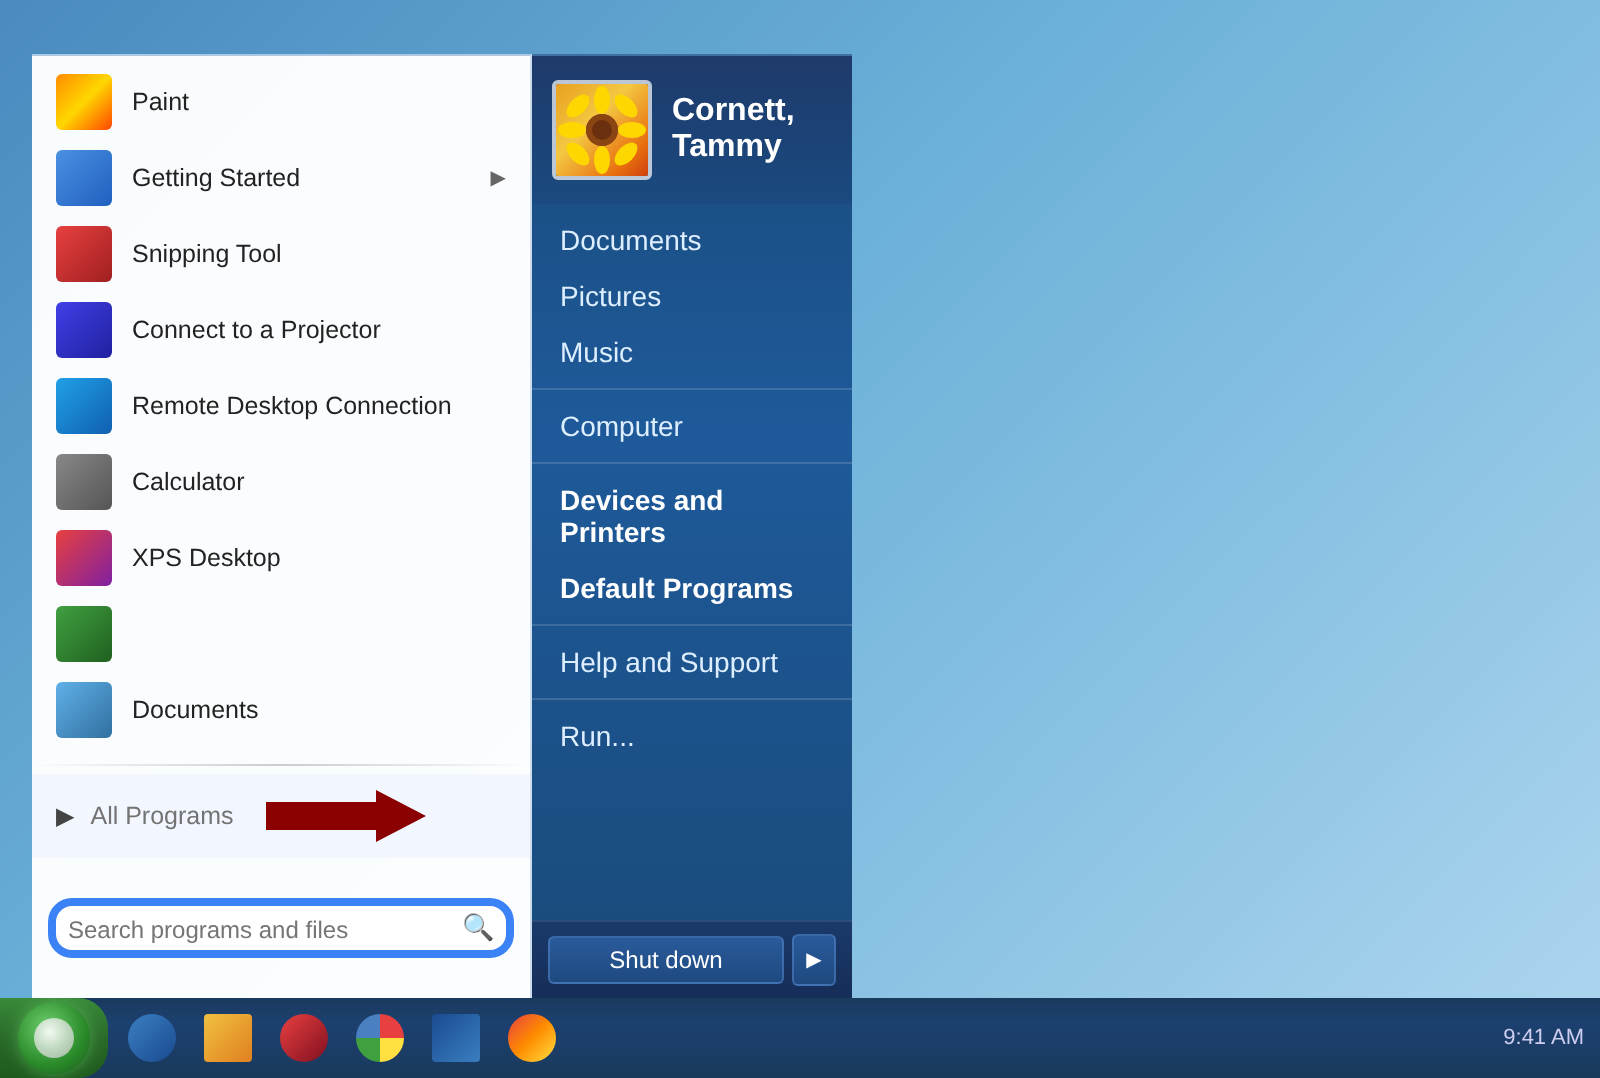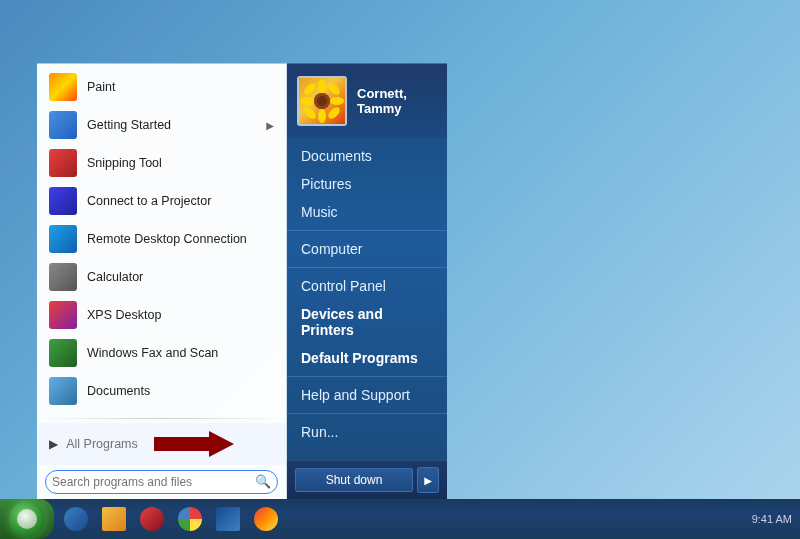--- a/index.html
+++ b/index.html
@@ -165,24 +165,24 @@
 
     .ap-label {
       font-size: 12.5px;
       color: #737373;
       font-weight: 500;
     }
 
     
     .start-search {
       display: flex;
-      align-items: center;
+      align-items: flex-end;
       background: white;
-      border: 1px solid #3b82f6;
-      margin: 5px 8px;
+      border: 4px solid #3b82f6;
+      margin: 20px 8px;
       padding: 3px 6px;
       border-radius: 12px;
       gap: 4px;
     }
 
     .search-input {
       flex: 1;
       border: none;
       outline: none;
       font-size: 12px;
@@ -229,21 +229,21 @@
       height: 100%;
       background: linear-gradient(135deg, #e8a020 0%, #f4c842 40%, #e87010 80%, #d04010 100%);
       display: flex;
       align-items: center;
       justify-content: center;
     }
 
     
     .user-name {
       color: white;
-      font-size: 13px;
+      font-size: 16px;
       font-weight: 600;
     }
 
     .right-items {
       flex: 1;
       padding: 4px 0;
     }
 
     .right-item {
       padding: 6px 14px;
@@ -345,24 +345,23 @@
     .tb-ie { background: linear-gradient(135deg, #3a7fc1, #1a4a90); border-radius: 50%; }
     .tb-explorer { background: linear-gradient(135deg, #f0c040, #e08020); border-radius: 2px; }
     .tb-wmp { background: linear-gradient(135deg, #e84040, #801020); border-radius: 50%; }
     .tb-chrome { background: conic-gradient(#e84040 0deg 90deg, #ffe040 90deg 180deg, #40a040 180deg 270deg, #4a7fc1 270deg 360deg); border-radius: 50%; }
     .tb-outlook { background: linear-gradient(135deg, #1a4a90, #3a7fc1); border-radius: 2px; }
     .tb-live { background: linear-gradient(135deg, #e84040, #ff8c00, #ffe040); border-radius: 50%; }
 
     .start-menu-wrapper {
       position: absolute;
       bottom: 40px;
-      left: 0;
+      left: 16px;
       display: flex;
       z-index: 100;
-      padding-left: 37px;
     }
   </style>
 </head>
 <body>
 
 <div class="desktop">
 
   <div class="start-menu-wrapper">
 
     <div class="start-left">
@@ -400,21 +399,20 @@
           <span class="item-label">Calculator</span>
         </div>
 
         <div class="start-menu-item">
           <div class="item-icon icon-xps"></div>
           <span class="item-label">XPS Desktop</span>
         </div>
 
         <div class="start-menu-item">
           <div class="item-icon icon-fax"></div>
-          <span class="item-label">Windows Fax and Scan</span>
         </div>
 
         <div class="start-menu-item">
           <div class="item-icon icon-magnifier"></div>
           <span class="item-label">Documents</span>
         </div>
 
       </div>
 
       <div class="start-divider"></div>
@@ -472,23 +470,20 @@
         </div>
 
         <div class="right-divider"></div>
 
         <div class="right-item">
           <span>Computer</span>
         </div>
 
         <div class="right-divider"></div>
 
-        <div class="right-item">
-          <span>Control Panel</span>
-        </div>
         <div class="right-item bold">
           <span>Devices and Printers</span>
         </div>
         <div class="right-item bold">
           <span>Default Programs</span>
         </div>
 
         <div class="right-divider"></div>
 
         <div class="right-item">

